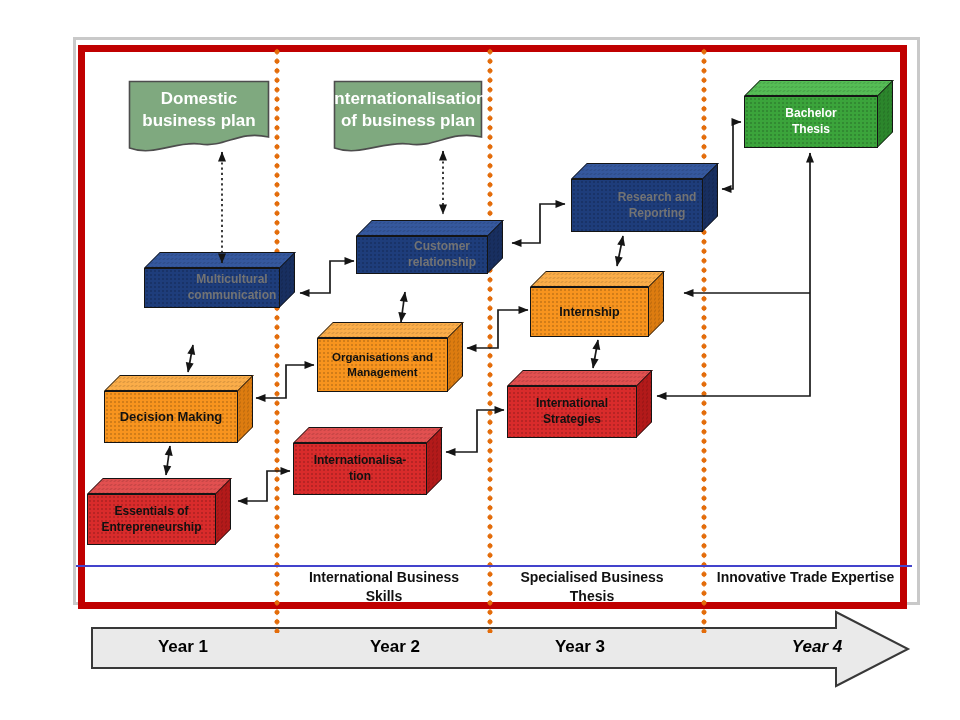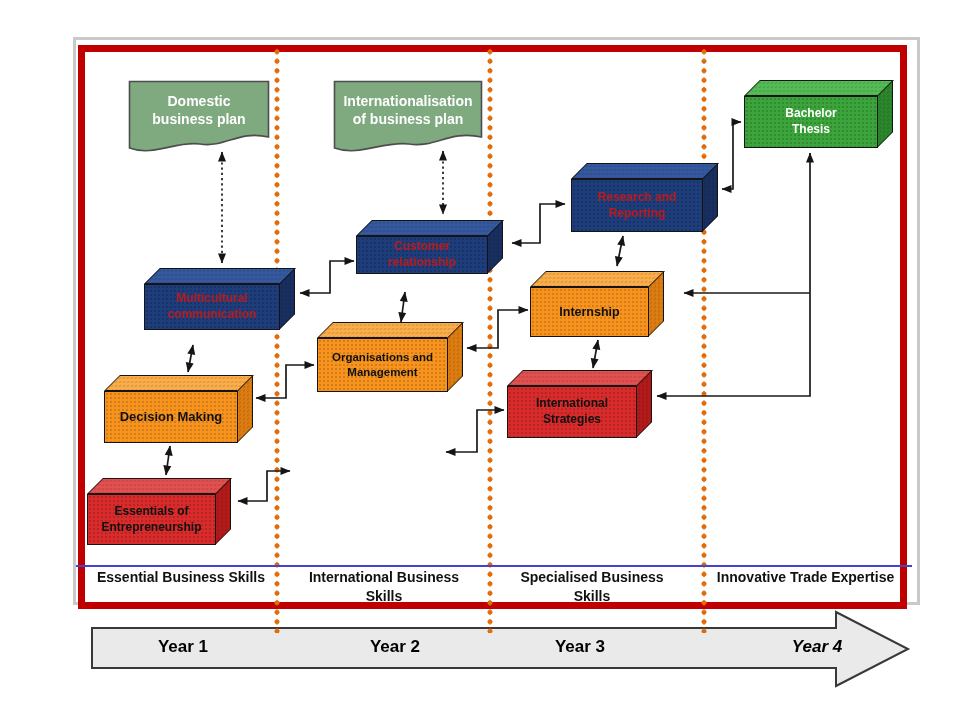--- a/index.html
+++ b/index.html
@@ -14,37 +14,37 @@
   
   .divider { position:absolute; top:47px; width:6px; height:586px; z-index:2;
     background-image: radial-gradient(circle, #e36c0a 2.3px, rgba(0,0,0,0) 2.8px);
     background-size: 6px 9.5px; background-repeat: repeat-y; background-position: center top; }
   #div1 { left:274px; } #div2 { left:487px; } #div3 { left:701px; }
 
   
   .doc { position:absolute; z-index:3; }
   .doc .doc-label { position:absolute; left:0; top:7px; width:100%; height:46px;
     display:flex; flex-direction:column; align-items:center; justify-content:center;
-    color:#ffffff; font-weight:bold; font-size:14px; line-height:1.3; text-align:center; }
+    color:#ffffff; font-weight:bold; font-size:17px; line-height:1.3; text-align:center; }
   .doc .doc-label span { display:block; }
 
   
   .box3d { position:absolute; z-index:4; }
   .box3d .face { position:absolute; border:1.5px solid #141414;
     background-image: radial-gradient(rgba(0,0,0,0.16) 0.7px, rgba(0,0,0,0) 1px);
     background-size: 4px 4px; }
   .box3d .front { left:0; top:0; width:100%; height:100%; }
   .box3d .top   { left:0; top:-16px; width:100%; height:16px; transform:skewX(-45deg); transform-origin:0 100%; }
   .box3d .side  { left:100%; top:0; width:16px; height:100%; transform:skewY(-45deg); transform-origin:0 0; margin-left:-1px; }
   .box-label { position:absolute; left:0; top:0; width:100%; height:100%; z-index:2;
     display:flex; flex-direction:column; align-items:center; justify-content:center;
     font-weight:bold; font-size:12px; line-height:1.32; text-align:left; }
   .box-label span { display:block; white-space:nowrap; }
 
-  .blue  .front { background-color:#1e3d7b; } .blue  .top { background-color:#35589e; } .blue  .side { background-color:#182f60; } .blue  .box-label { color:#b91c1c; }
+  .blue  .front { background-color:#1e3d7b; } .blue  .top { background-color:#35589e; } .blue  .side { background-color:#182f60; } .blue  .box-label { color:#737373;margin-left:20px; }
   .orange .front{ background-color:#f8941e; } .orange .top{ background-color:#fbad49; } .orange .side{ background-color:#dd7c10; } .orange .box-label { color:#111111; }
   .red   .front { background-color:#d92b2b; } .red   .top { background-color:#e25050; } .red   .side { background-color:#b31a1a; } .red   .box-label { color:#111111; }
   .green .front { background-color:#3ba43b; } .green .top { background-color:#55bc55; } .green .side { background-color:#2c862c; } .green .box-label { color:#ffffff; }
 
   
   #connectors { position:absolute; left:0; top:0; width:960px; height:720px; z-index:6; pointer-events:none; }
   .conn { stroke:#1a1a1a; stroke-width:1.7; fill:none; }
   .conn.dotted { stroke-dasharray:2.2 3; }
 
   
@@ -93,21 +93,21 @@
   <div class="doc" style="left:333px; top:80px; width:150px; height:78px">
     <svg width="150" height="78" viewBox="0 0 150 78">
       <path d="M1.5,1.5 H148.5 V57 C116,50 103,68 76,64 C50,60.5 27,77 1.5,68 Z" fill="#7fa97f" stroke="#4d4d4d" stroke-width="1.6"></path>
     </svg>
     <div class="doc-label">
       <span>Internationalisation</span>
       <span>of business plan</span>
     </div>
   </div>
 
-  <div class="box3d blue" style="left:144px; top:284px; width:136px; height:46px">
+  <div class="box3d blue" style="left:144px; top:268px; width:136px; height:40px">
     <div class="face top"></div>
     <div class="face side"></div>
     <div class="face front"></div>
     <div class="box-label">
       <span>Multicultural</span>
         <span>communication</span>
     </div>
   </div>
 
   <div class="box3d blue" style="left:356px; top:236px; width:132px; height:38px">
@@ -173,20 +173,29 @@
   <div class="box3d red" style="left:87px; top:494px; width:129px; height:51px">
     <div class="face top"></div>
     <div class="face side"></div>
     <div class="face front"></div>
     <div class="box-label">
       <span>Essentials of</span>
         <span>Entrepreneurship</span>
     </div>
   </div>
 
+  <div class="box3d red" style="left:293px; top:443px; width:134px; height:52px">
+    <div class="face top"></div>
+    <div class="face side"></div>
+    <div class="face front"></div>
+    <div class="box-label">
+      <span>Internationalisa-</span>
+        <span>tion</span>
+    </div>
+  </div>
 
   <div class="box3d red" style="left:507px; top:386px; width:130px; height:52px">
     <div class="face top"></div>
     <div class="face side"></div>
     <div class="face front"></div>
     <div class="box-label">
       <span>International</span>
         <span>Strategies</span>
     </div>
   </div>
@@ -208,23 +217,22 @@
     <path class="conn" d="M256,398 H286 V365 H314" marker-start="url(#ah)" marker-end="url(#ah)"></path>
     <path class="conn" d="M300,293 H330 V261 H354" marker-start="url(#ah)" marker-end="url(#ah)"></path>
     <path class="conn" d="M467,348 H498 V310 H528" marker-start="url(#ah)" marker-end="url(#ah)"></path>
     <path class="conn" d="M446,452 H477 V410 H504" marker-start="url(#ah)" marker-end="url(#ah)"></path>
     <path class="conn" d="M512,243 H540 V204 H565" marker-start="url(#ah)" marker-end="url(#ah)"></path>
     <path class="conn" d="M722,189 H733 V122 H741" marker-start="url(#ah)" marker-end="url(#ah)"></path>
     <path class="conn" d="M657,396 H810 V153" marker-start="url(#ah)" marker-end="url(#ah)"></path>
     <path class="conn" d="M810,293 H684" marker-end="url(#ah)"></path>
   </svg>
 
-  <div class="skill-label" id="skill1">Essential Business Skills</div>
   <div class="skill-label" id="skill2">International Business Skills</div>
-  <div class="skill-label" id="skill3">Specialised Business Skills</div>
+  <div class="skill-label" id="skill3">Specialised Business Thesis</div>
   <div class="skill-label" id="skill4">Innovative Trade Expertise</div>
 
   <div class="year-label" id="year1">Year 1</div>
   <div class="year-label" id="year2">Year 2</div>
   <div class="year-label" id="year3">Year 3</div>
   <div class="year-label" id="year4">Year 4</div>
 
 </div>
 
 </body></html>

